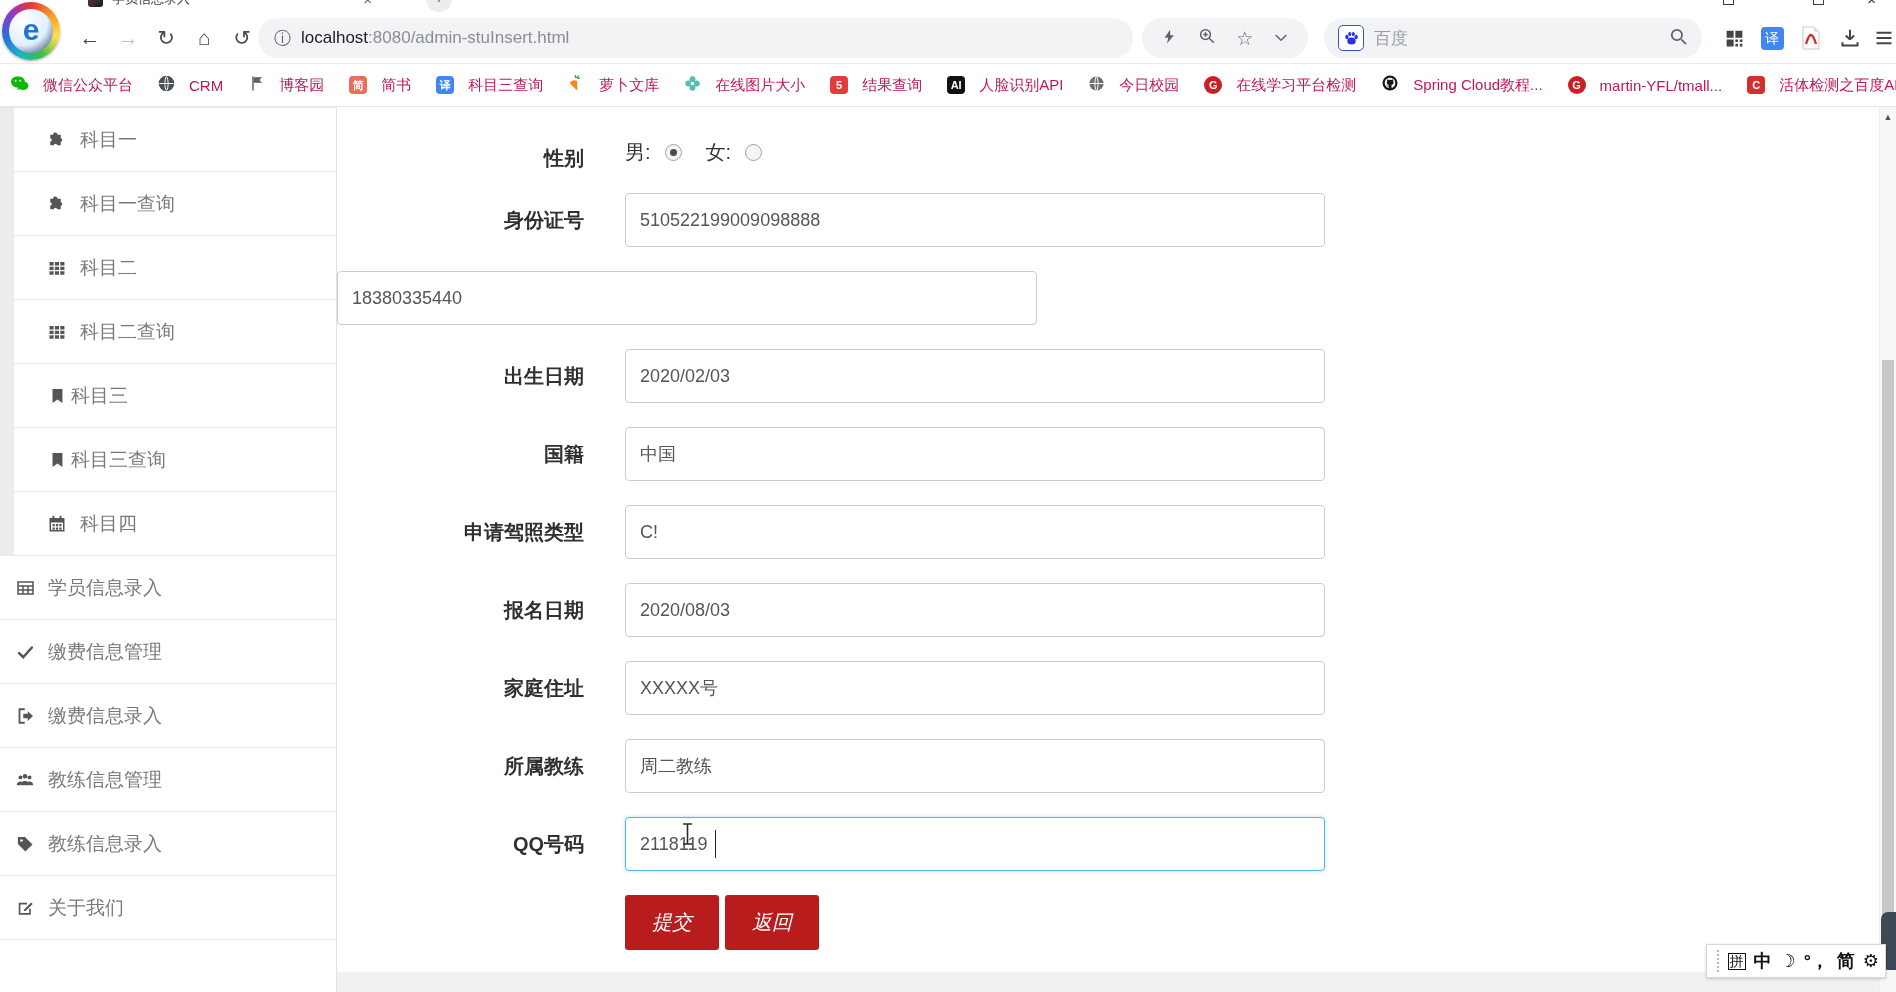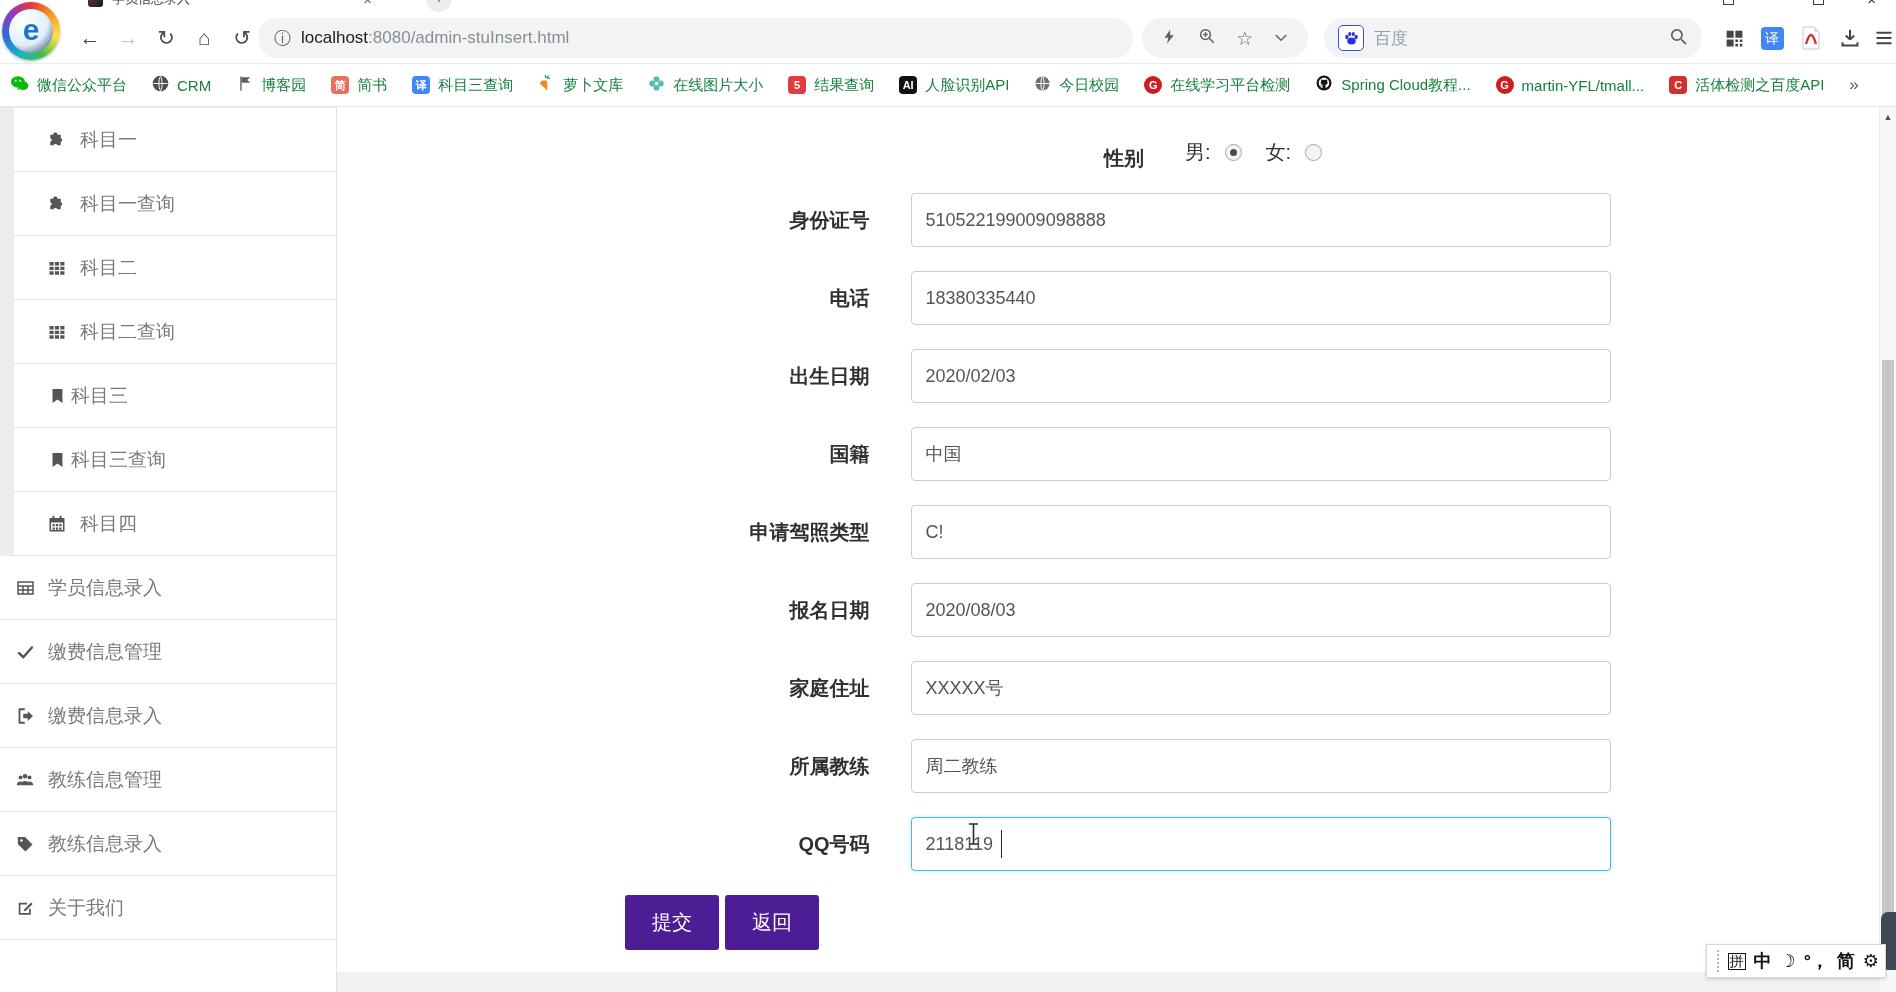--- a/index.html
+++ b/index.html
@@ -42,56 +42,56 @@
   .baidu-label { font-size:17px; color:#9aa0a6; margin-left:10px; flex:1; }
   .tool-icon { position:absolute; top:13px; width:24px; height:24px; display:flex; align-items:center; justify-content:center; }
   .trans-badge { width:23px; height:23px; background:#4285f4; border-radius:4px; color:#fff; font-size:14px;
     text-align:center; line-height:23px; }
 
   
   .bookmarks { position:absolute; left:0; top:63px; width:100%; height:44px; background:#fff;
     border-top:1px solid #ebebeb; border-bottom:1px solid #e7e7e7; display:flex; align-items:center;
     padding:0 10px; gap:25px; overflow:hidden; }
   .bm { display:flex; align-items:center; gap:8px; white-space:nowrap; }
-  .bm-label { font-size:15px; color:#15803d; }
+  .bm-label { font-size:15px; color:#be185d;margin-left:6px; }
   .bm-badge { width:18px; height:18px; border-radius:4px; color:#fff; font-size:11px; font-weight:bold;
     display:flex; align-items:center; justify-content:center; }
   .bm-badge.round { border-radius:50%; }
   .bm-over { margin-left:auto; font-size:17px; color:#5f6368; padding-right:28px; }
 
   
   .content { position:absolute; left:0; top:107px; width:100%; height:885px; display:flex; }
   .sidebar { width:337px; background:#fff; border-right:1px solid #e2e2e2; flex:none; }
   .submenu-wrap { background:#ececec; border-top:1px solid #e7e7e7; }
   .side-item { height:64px; display:flex; align-items:center; gap:12px; background:#fff;
     border-bottom:1px solid #e7e7e7; font-size:19px; color:#797979; cursor:pointer; }
   .submenu-wrap .side-item { margin-left:14px; padding-left:32px; }
   .menu .side-item { padding-left:14px; }
   .side-ico { width:22px; display:flex; justify-content:center; flex:none; }
 
   .main { flex:1; position:relative; background:#fff; padding-top:16px; overflow:hidden; }
   .main::after { content:""; position:absolute; left:0; right:0; bottom:0; height:20px; background:#f1f1f1; }
-  .frow { display:flex; margin-bottom:24px;justify-content:center; }
+  .frow { display:flex; margin-bottom:24px; }
   .flabel { width:288px; padding-right:41px; text-align:right; font-size:20px; font-weight:bold;
     color:#303030; line-height:54px; flex:none; }
   .gender-row { height:48px; margin-bottom:22px; }
   .gender-row .flabel { line-height:70px; }
   .gender-vals { display:flex; align-items:center; gap:10px; padding-top:10px; font-size:20px; color:#333; }
   .gender-vals input[type=radio] { appearance:none; -webkit-appearance:none; width:17px; height:17px;
     border:1px solid #a3a3a3; border-radius:50%; background:#f5f5f5; position:relative; margin:0 14px 0 4px; }
   .gender-vals input[type=radio]:checked::after { content:""; position:absolute; inset:4px; border-radius:50%; background:#4c4c4c; }
   .fin-wrap { position:relative; width:700px; }
   .fin { width:700px; height:54px; border:1px solid #ccc; border-radius:4px; font-size:18px; color:#555;
     padding:0 14px; outline:none; background:#fff; font-family:inherit; }
   .fin.focused { border-color:#53b5e4; box-shadow:0 0 4px rgba(83,181,228,.4); }
   .caret { position:absolute; left:90px; top:13px; width:1px; height:28px; background:#222; }
   .ibeam { position:absolute; left:57px; top:6px; }
   .btnrow { margin-top:0; display:flex; padding-left:288px; gap:6px; }
-  .btn { height:55px; min-width:90px; padding:0 27px; background:#4c1d95; border:none; border-radius:3px;
-    color:#fff; font-size:20px; font-family:inherit; cursor:pointer; }
+  .btn { height:55px; min-width:90px; padding:0 27px; background:#b91c1c; border:none; border-radius:3px;
+    color:#fff; font-size:20px; font-family:inherit; cursor:pointer;font-style:italic; }
 
   
   .vscroll { position:absolute; right:0; top:107px; width:17px; height:885px; background:#f7f7f7; border-left:1px solid #ededed; }
   .vscroll .arr { display:block; text-align:center; font-size:9px; color:#4f4f4f; padding-top:5px; }
   .vthumb { position:absolute; left:2px; right:2px; top:253px; height:565px; background:#c6c6c6; }
   .slate-tab { position:absolute; right:0; top:912px; width:15px; height:58px; background:#3e4856; border-radius:7px 0 0 7px; z-index:5; }
   .ime { position:absolute; left:1706px; top:944px; width:180px; height:34px; background:#fff;
     border:1px solid #d8d8d8; box-shadow:0 1px 3px rgba(0,0,0,.18); display:flex; align-items:center;
     gap:8px; padding:0 6px 0 10px; z-index:6; overflow:hidden; }
   .ime::before { content:""; width:3px; height:22px; border-left:2px dotted #b5b5b5; }
@@ -422,21 +422,20 @@
           <span>女:</span>
           <input type="radio" name="gender" style="">
         </div>
       </div>
 
       <div class="frow">
         <div class="flabel">身份证号</div>
         <input class="fin" value="510522199009098888" style="">
       </div>
       <div class="frow">
-        <div class="flabel">电话</div>
         <input class="fin" value="18380335440" style="">
       </div>
       <div class="frow">
         <div class="flabel">出生日期</div>
         <input class="fin" value="2020/02/03" style="">
       </div>
       <div class="frow">
         <div class="flabel">国籍</div>
         <input class="fin" value="中国" style="">
       </div>

